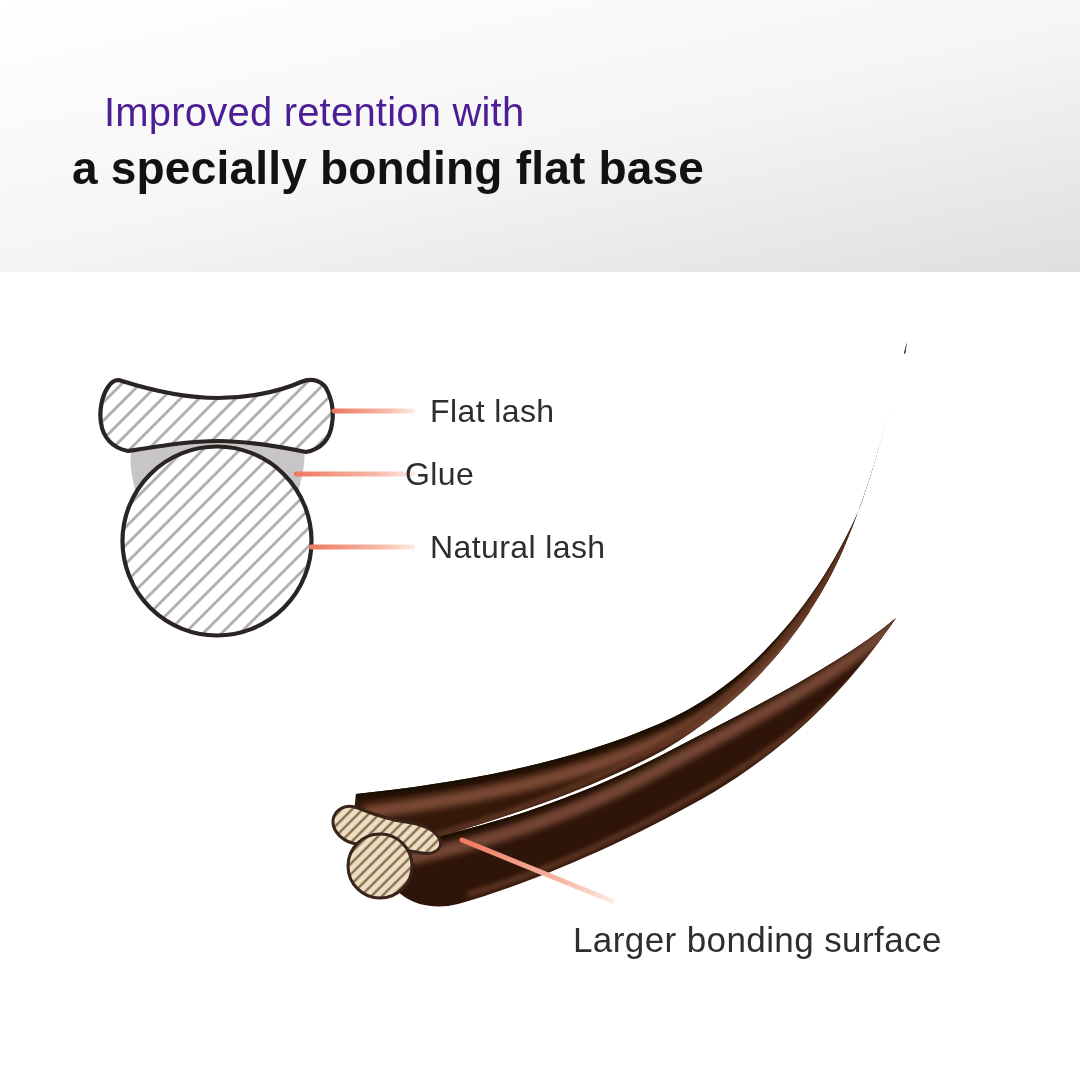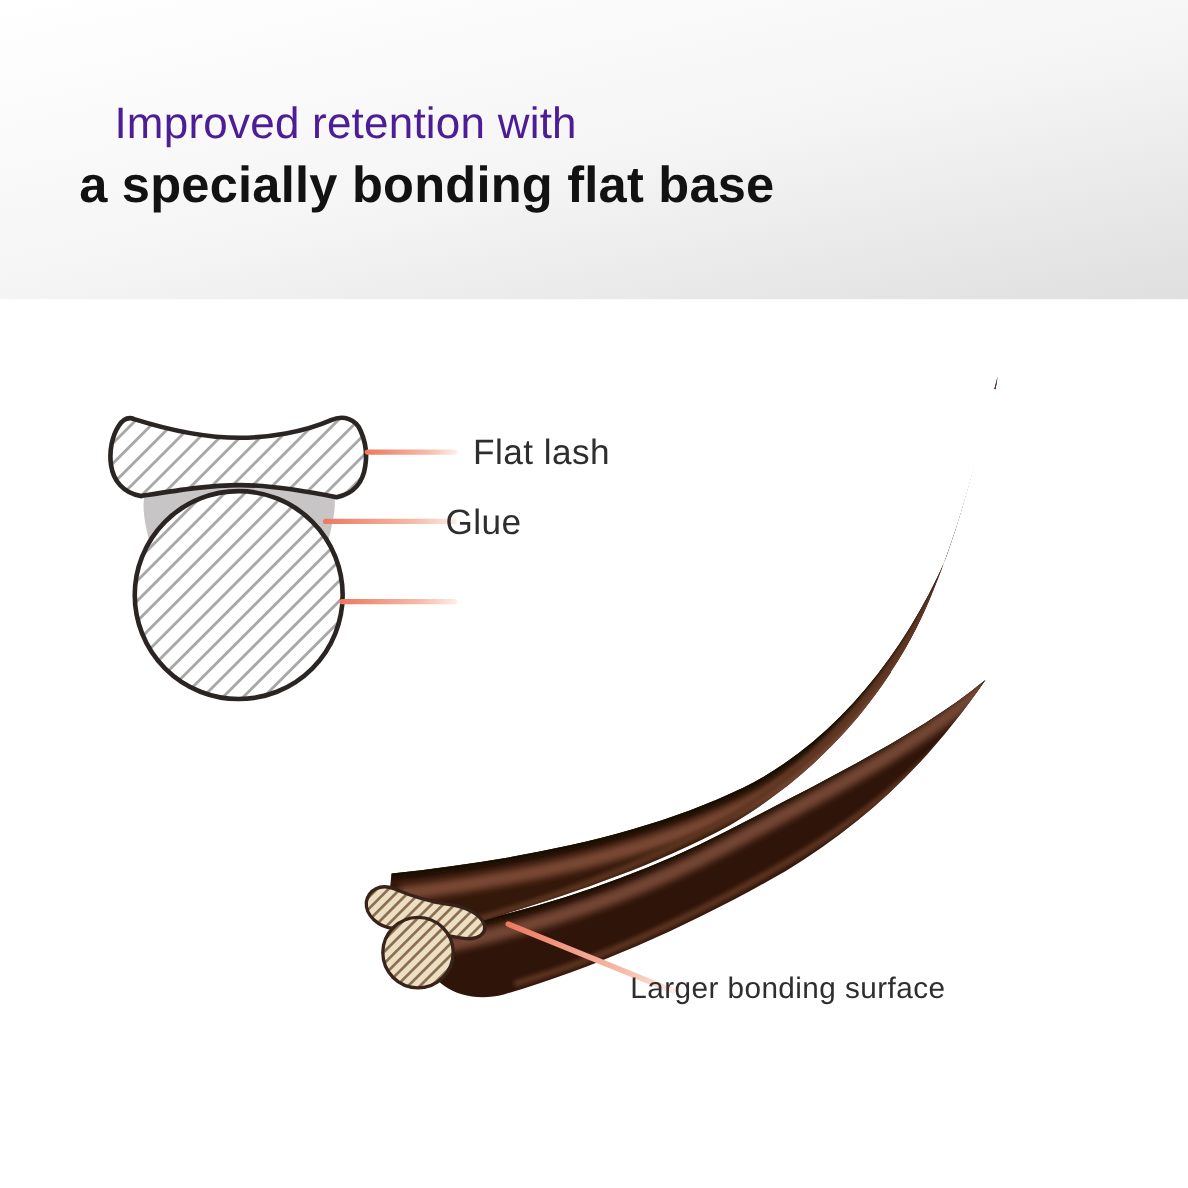--- a/index.html
+++ b/index.html
@@ -20,21 +20,21 @@
     font-weight:700;color:#121212;letter-spacing:.2px;white-space:nowrap;
   }
   .diagram-svg{position:absolute;left:0;top:0;width:1080px;height:1080px;}
   .lbl{
     position:absolute;font-size:32px;line-height:36px;font-weight:400;
     color:#2e2e2e;letter-spacing:.4px;white-space:nowrap;
   }
   .lbl-flat{left:430px;top:393px;text-align:right;}
   .lbl-glue{left:405px;top:456px;}
   .lbl-natural{left:430px;top:529px;}
-  .lbl-bond{left:573px;top:878px;font-size:27px;line-height:40px;}
+  .lbl-bond{left:573px;top:920px;font-size:35px;line-height:40px;}
 </style>
 </head>
 <body>
 
 <div class="canvas">
 
   <div class="header-band"></div>
   <div class="title-line1">Improved retention with</div>
   <div class="title-line2">a specially bonding flat base</div>
 
@@ -133,15 +133,16 @@
     <g stroke-linecap="round">
       <line x1="334" y1="411" x2="413" y2="411" stroke="url(#lgFlat)" stroke-width="4.8"></line>
       <line x1="296" y1="474" x2="413" y2="474" stroke="url(#lgGlue)" stroke-width="4.8"></line>
       <line x1="311" y1="547" x2="413" y2="547" stroke="url(#lgNat)" stroke-width="4.8"></line>
       <line x1="462" y1="840" x2="612" y2="901" stroke="url(#lgBond)" stroke-width="5"></line>
     </g>
   </svg>
 
   <div class="lbl lbl-flat">Flat lash</div>
   <div class="lbl lbl-glue">Glue</div>
+  <div class="lbl lbl-natural">Natural lash</div>
   <div class="lbl lbl-bond">Larger bonding surface</div>
 
 </div>
 
 </body></html>

